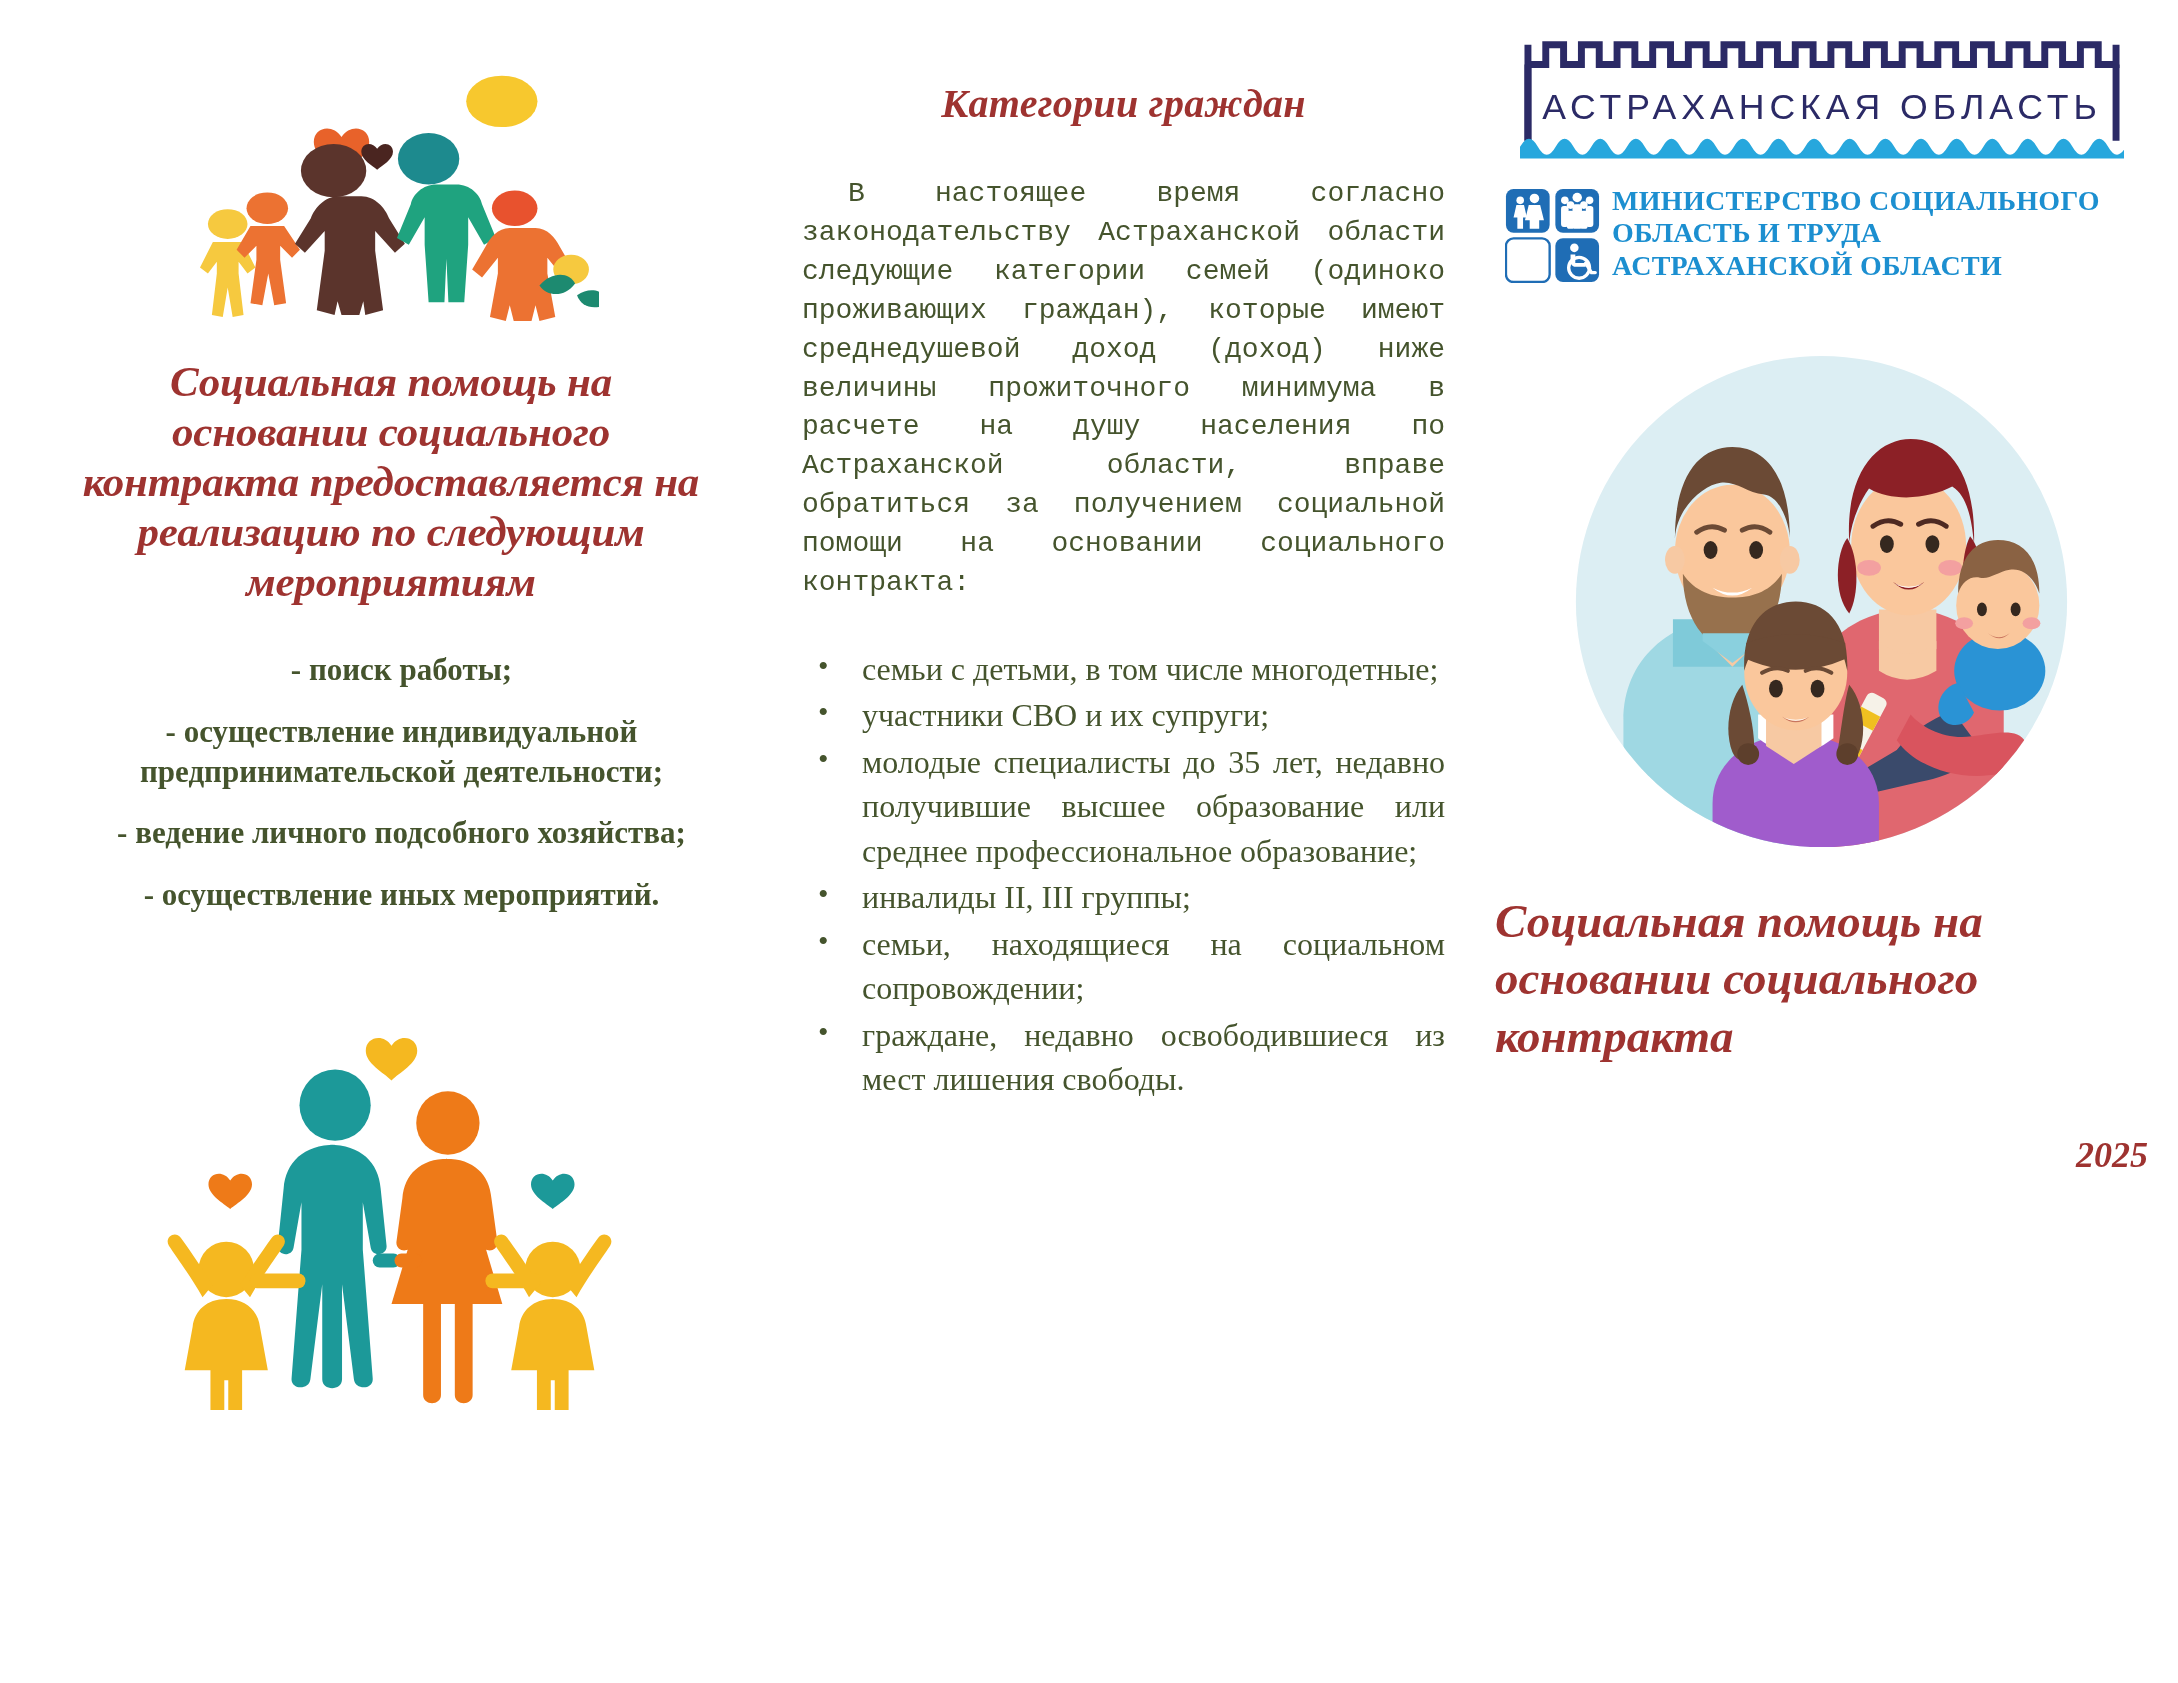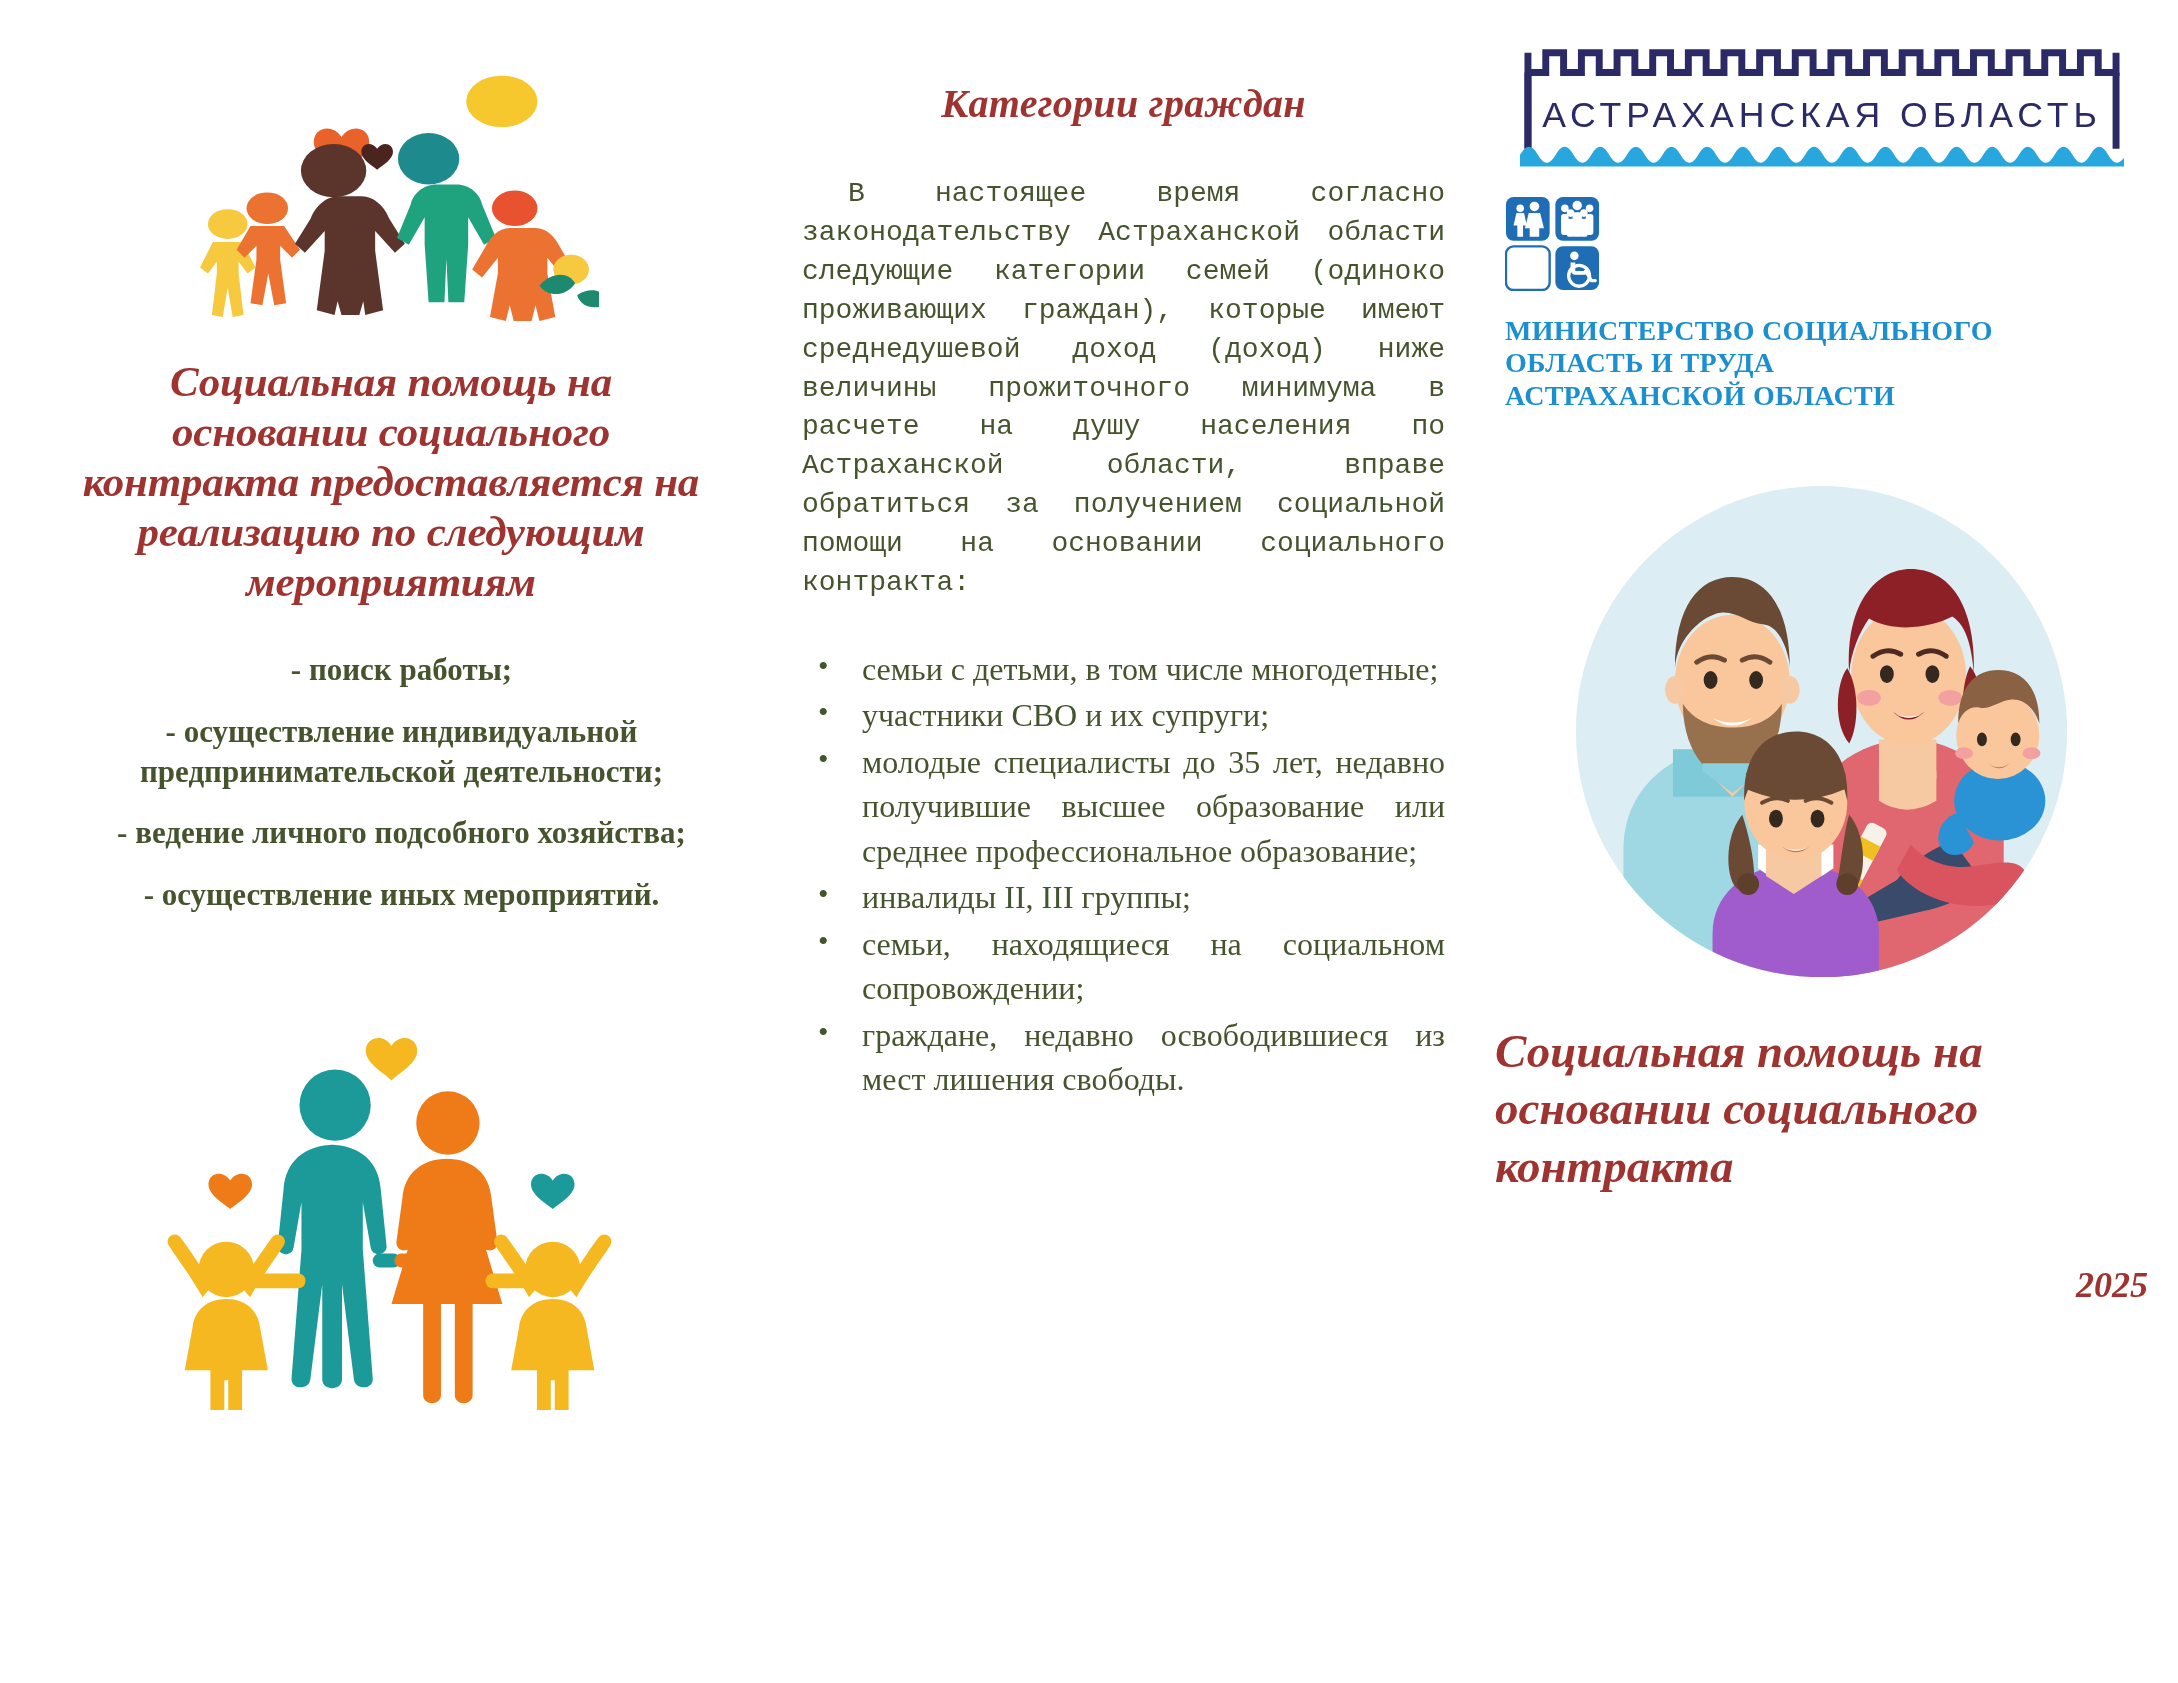--- a/index.html
+++ b/index.html
@@ -24,21 +24,21 @@
   }
 
   
   .col {
     position: relative;
     height: 1683px;
     box-sizing: border-box;
   }
   .col-left   { width: 782px;  padding: 30px 40px 0 40px; }
   .col-mid    { width: 683px;  padding: 40px 20px 16px 20px; }
-  .col-right  { width: 713px;  padding: 20px 30px 0 30px; }
+  .col-right  { width: 713px;  padding: 12px 30px 0 30px; }
 
   
   .art-family-group {
     width: 416px;
     height: 287px;
     margin: 10px auto 0 auto;
     display: block;
   }
 
   .headline-red {
@@ -128,24 +128,24 @@
 
   
   .logo-region {
     width: 604px;
     margin: 8px auto 0 auto;
     display: block;
   }
 
   .ministry-block {
     display: flex;
-    flex-direction: column;
+    flex-direction: row;
     align-items: flex-start;
     margin: 26px 0 16px 10px;
-    gap: 24px;
+    gap: 12px;
   }
   .ministry-icons {
     width: 95px;
     height: 95px;
     flex: 0 0 auto;
     display: block;
     margin-top: 3px;
   }
   .ministry-text {
     color: #1c8fd0;

